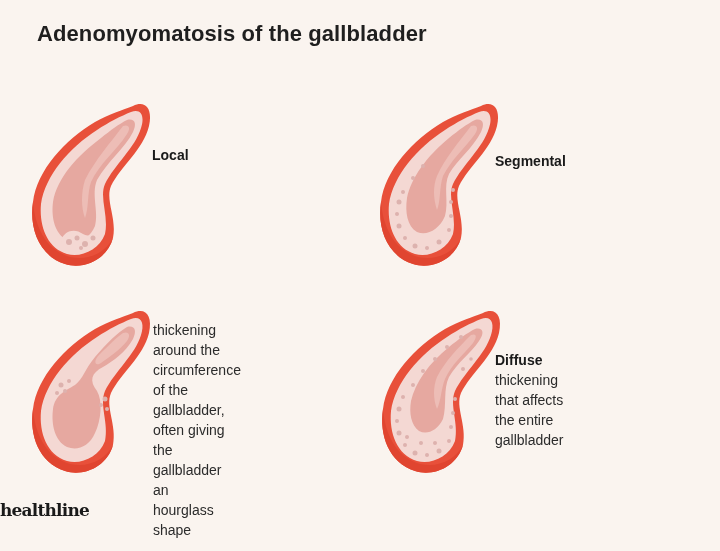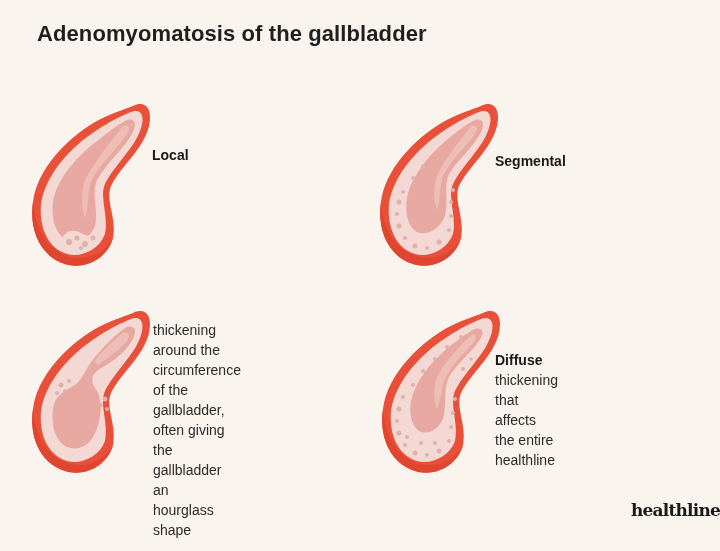--- a/index.html
+++ b/index.html
@@ -15,21 +15,21 @@
     position: absolute; left: 37px; top: 21px;
     font-size: 22px; font-weight: bold; color: #1f1f1f;
     letter-spacing: 0.1px;
   }
   .panel { position: absolute; }
   .gb { position: absolute; }
   .caption { position: absolute; font-size: 14px; line-height: 20px; color: #2b2b2b; }
   .caption .head { font-weight: bold; color: #1a1a1a; }
   .caption .body { white-space: pre-line; }
   .logo {
-    position: absolute; left: 0; width: 720px; top: 500px; text-align: right;
+    position: absolute; left: 0; width: 720px; top: 500px; text-align: left;
     font-family: "DejaVu Serif", "Liberation Serif", serif;
     font-weight: bold; font-size: 17px; letter-spacing: -0.8px; color: #1a1a1a;
   }
 </style>
 </head>
 <body>
 
 <div class="title">Adenomyomatosis of the gallbladder</div>
 
 <svg width="0" height="0" style="position:absolute">
@@ -147,17 +147,17 @@
         <circle cx="88" cy="64" r="2"></circle>
         <circle cx="96" cy="54" r="1.8"></circle>
         <circle cx="32" cy="132" r="2"></circle>
         <circle cx="46" cy="138" r="2"></circle>
         <circle cx="60" cy="138" r="2"></circle>
     </g>
   </svg>
   <div class="caption" style="left:495px;top:350px">
     <div class="head">Diffuse</div>
     <div class="body">thickening that affects
-the entire healthline</div>
+the entire gallbladder</div>
   </div>
 </div>
 
 <div class="logo">healthline</div>
 
 </body></html>

